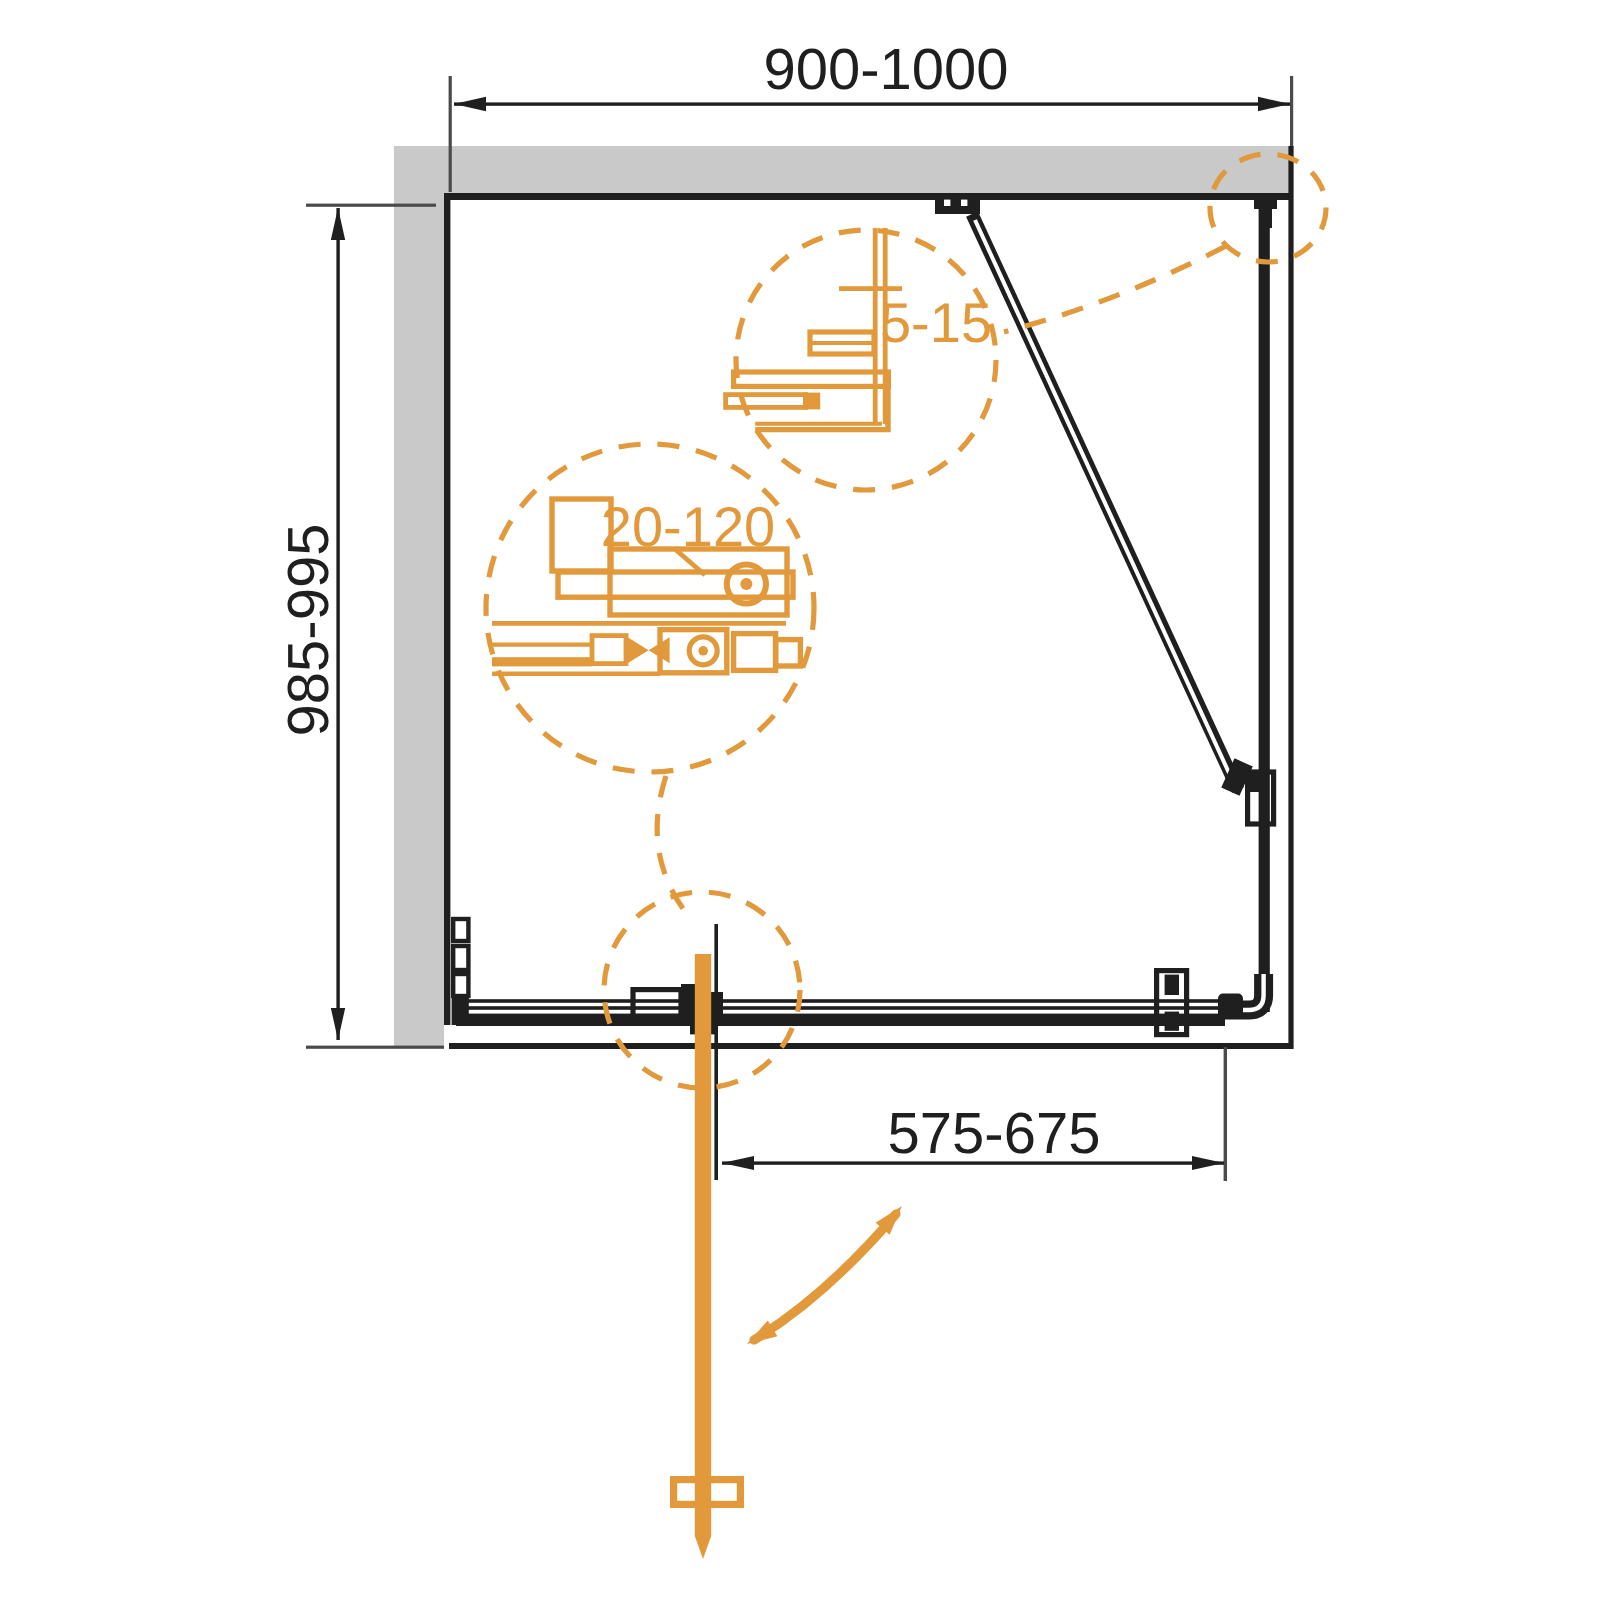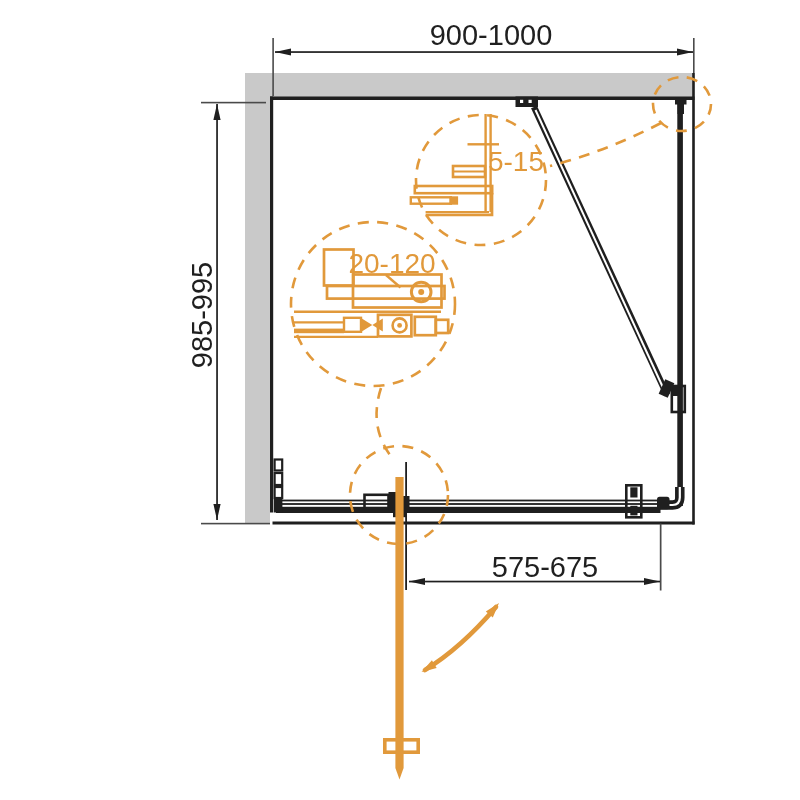--- a/index.html
+++ b/index.html
@@ -9,21 +9,20 @@
     width: 800px;
     height: 800px;
     font-family: "Liberation Sans", sans-serif;
   }
   #stage {
     position: relative;
     width: 744px;
     height: 800px;
     background: #ffffff;
     overflow: hidden;
-    margin-left: 48px;
   }
   svg { display: block; }
 
   
   .blk-f { fill: var(--line, #1f1f1f); }
   .blk-s { stroke: var(--line, #1f1f1f); fill: none; }
   .wht-f { fill: #ffffff; }
   .wall  { fill: var(--wall-gray, #c9c9c9); }
   .org-s { stroke: var(--orange, #e1993b); fill: none; }
   .org-f { fill: var(--orange, #e1993b); }

